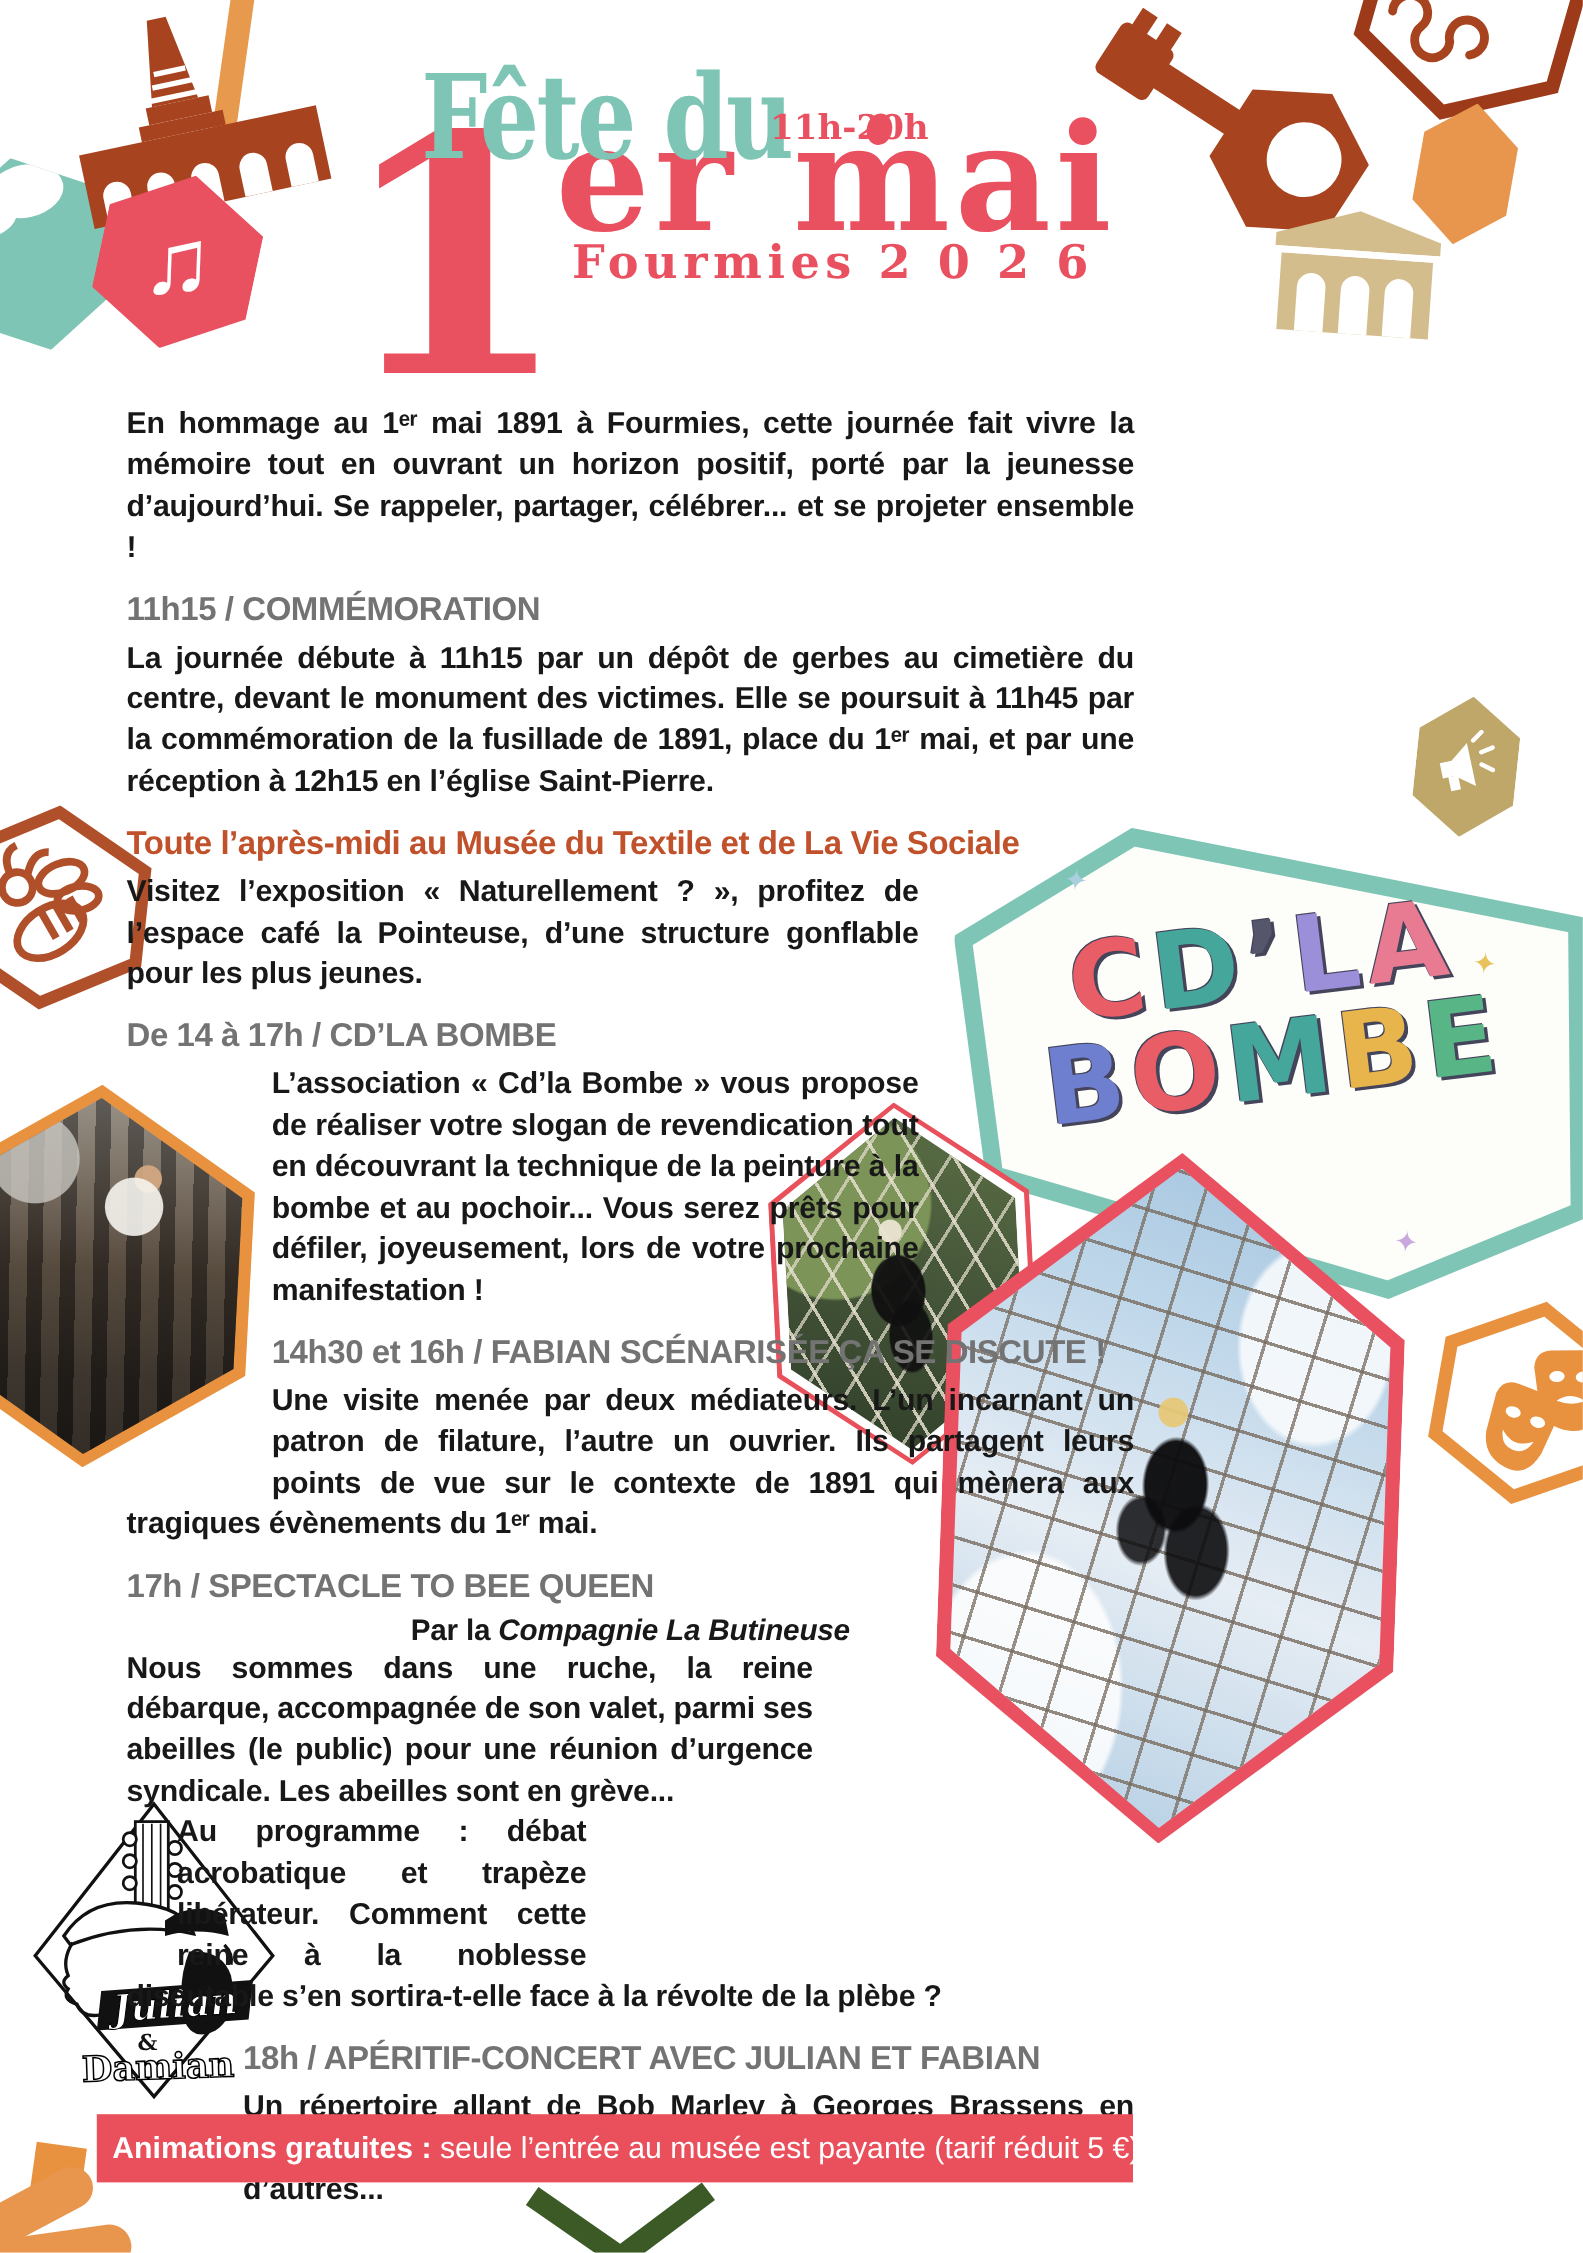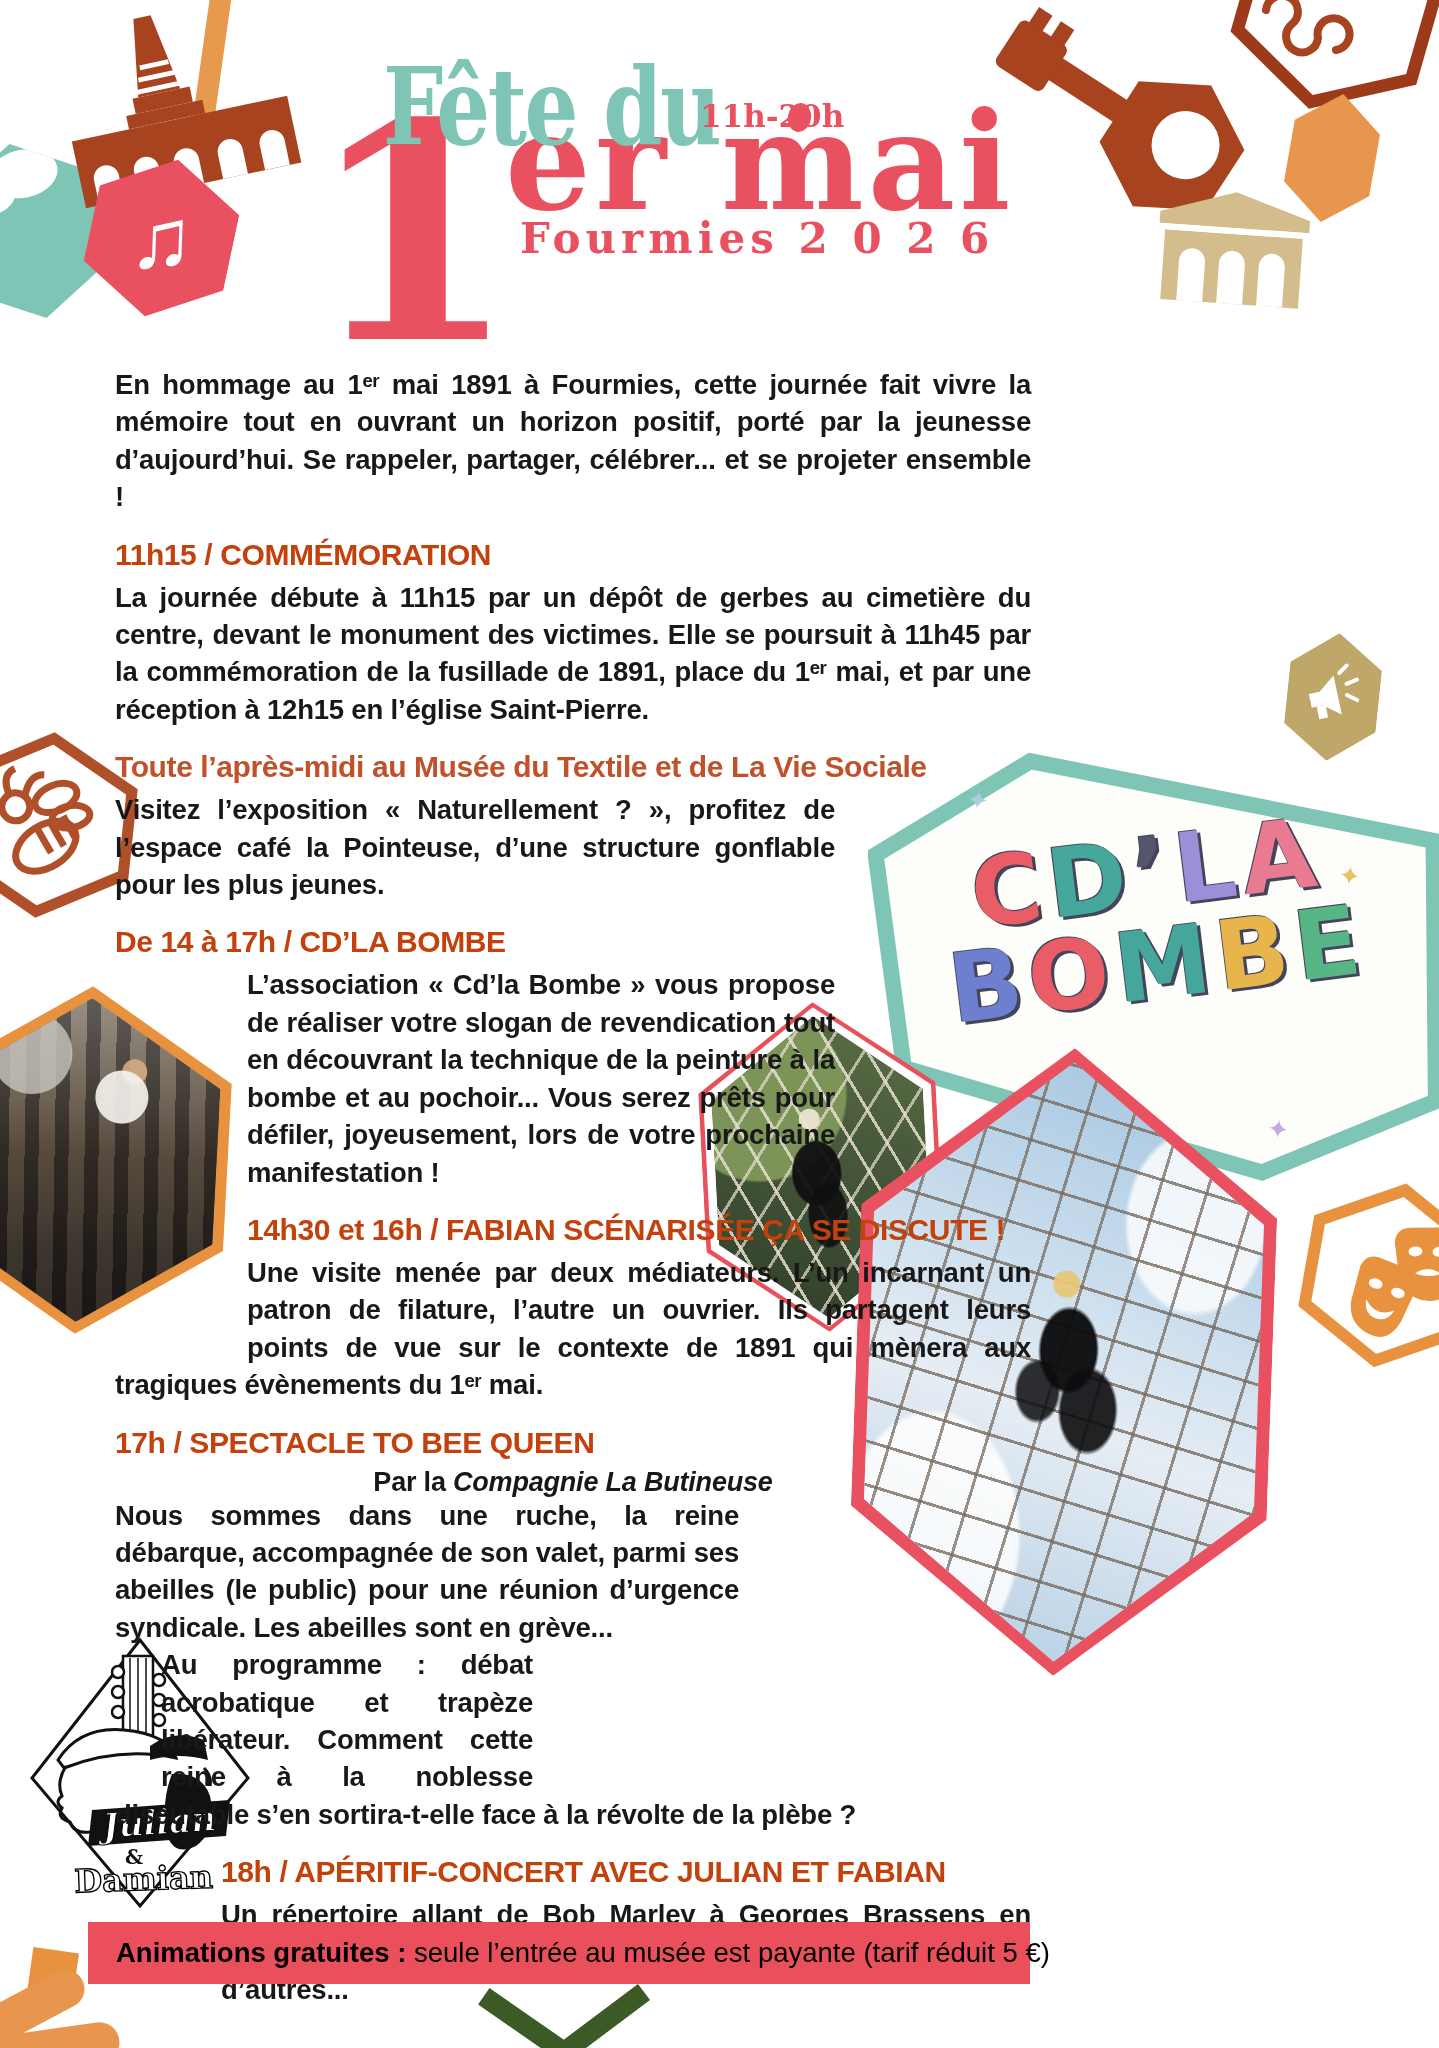--- a/index.html
+++ b/index.html
@@ -74,35 +74,35 @@
   .cdtext{position:absolute;left:70px;top:60px;transform:rotate(-14deg);
           font-family:"DejaVu Sans",sans-serif;font-weight:bold;font-size:96px;line-height:.96;
           letter-spacing:6px;text-align:center;width:440px;}
   .cdtext span{text-shadow:3px 3px 0 #44445a, -1px -1px 0 #44445a;}
   .cdstar{position:absolute;font-size:26px;color:#a9cfdd;}
 
   
   #flow{position:absolute;left:115px;top:366px;width:916px;z-index:5;text-align:justify;
         font-weight:700;font-size:27.5px;line-height:37.4px;letter-spacing:-0.2px;color:#181818;}
   #flow p{margin:0;}
-  #flow h2{font-size:30px;line-height:34px;margin:22px 0 7px;letter-spacing:-0.4px;text-align:left;color:#c2410c;}
+  #flow h2{font-size:30px;line-height:34px;margin:22px 0 7px;letter-spacing:-0.4px;text-align:left;color:#737373;}
   #flow h2.orange{color:#c0512b;}
   .byline{font-size:27px;line-height:30px;text-align:center;}
   .byline .it{font-style:italic;}
   .b2{margin-top:6px;}
   .fr1{float:right;width:196px;height:368px;}
   .fl1{float:left;width:132px;height:312px;margin-top:72px;}
   .fr2{float:right;width:292px;height:150px;}
   .fr3{float:right;width:206px;height:118px;}
   .fl2{float:left;width:46px;height:42px;margin-top:76px;}
   .fl3{float:left;width:106px;height:232px;}
 
   
   .banner{position:absolute;left:88px;top:1922px;width:942px;height:62px;background:#ea4f5c;z-index:6;
-          color:#000000;font-size:27.5px;line-height:62px;padding-left:28px;box-sizing:border-box;white-space:nowrap;}
+          color:#ffffff;font-size:27.5px;line-height:62px;padding-left:14px;box-sizing:border-box;white-space:nowrap;}
   .banner .bold{font-weight:bold;}
 
   
   .sq-orange{position:absolute;left:30px;top:1950px;width:46px;height:46px;background:#e8923f;transform:rotate(8deg);z-index:1;}
   .bar-orange1{position:absolute;left:-42px;top:1992px;width:132px;height:38px;background:#e8964e;border-radius:20px;transform:rotate(-28deg);z-index:1;}
   .bar-orange2{position:absolute;left:-30px;top:2030px;width:150px;height:40px;background:#e8964e;border-radius:20px;transform:rotate(-8deg);z-index:1;}
 </style>
 </head>
 <body>
 

